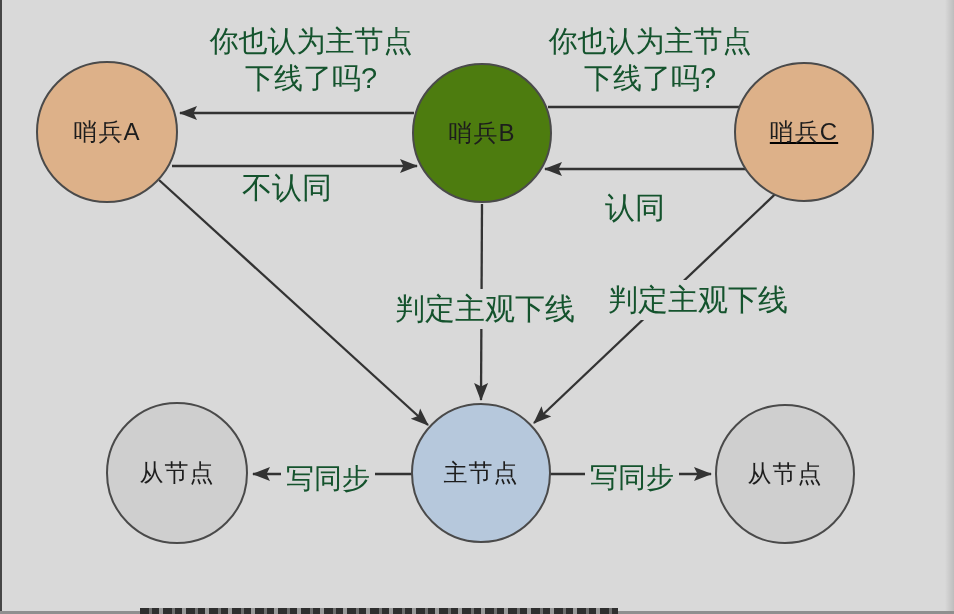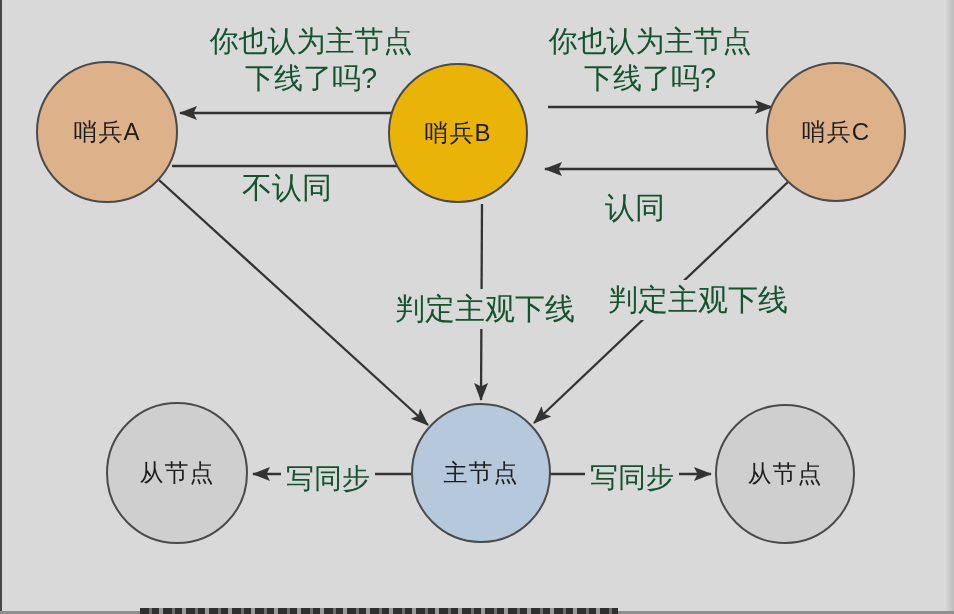--- a/index.html
+++ b/index.html
@@ -78,24 +78,24 @@
     <line x1="159" y1="180" x2="428" y2="425" marker-end="url(#ah)"></line>
     <line x1="482" y1="204" x2="481" y2="400" marker-end="url(#ah)"></line>
     <line x1="789" y1="181" x2="534" y2="423" marker-end="url(#ah)"></line>
     <line x1="413" y1="474" x2="253" y2="474" marker-end="url(#ah)"></line>
     <line x1="549" y1="474" x2="711" y2="474" marker-end="url(#ah)"></line>
   </svg>
 
   <div class="node" style="left: 36px; top: 61px; width: 142px; height: 142px; background-color: rgb(221, 177, 137);">
     <span class="node-label">哨兵A</span>
   </div>
-  <div class="node" style="left: 388px; top: 63px; width: 140px; height: 140px; background-color: #eab308;">
+  <div class="node" style="left: 412px; top: 63px; width: 140px; height: 140px; background-color: #4d7c0f;">
     <span class="node-label">哨兵B</span>
   </div>
-  <div class="node" style="left: 766px; top: 62px; width: 140px; height: 140px; background-color: rgb(221, 177, 137);">
+  <div class="node" style="left: 734px; top: 62px; width: 140px; height: 140px; background-color: rgb(221, 177, 137); text-decoration: underline;">
     <span class="node-label">哨兵C</span>
   </div>
   <div class="node" style="left: 411px; top: 403px; width: 140px; height: 140px; background-color: rgb(182, 200, 220);">
     <span class="node-label">主节点</span>
   </div>
   <div class="node" style="left: 106px; top: 402px; width: 142px; height: 142px; background-color: rgb(207, 207, 207);">
     <span class="node-label">从节点</span>
   </div>
   <div class="node" style="left: 715px; top: 404px; width: 140px; height: 140px; background-color: rgb(207, 207, 207);">
     <span class="node-label">从节点</span>

